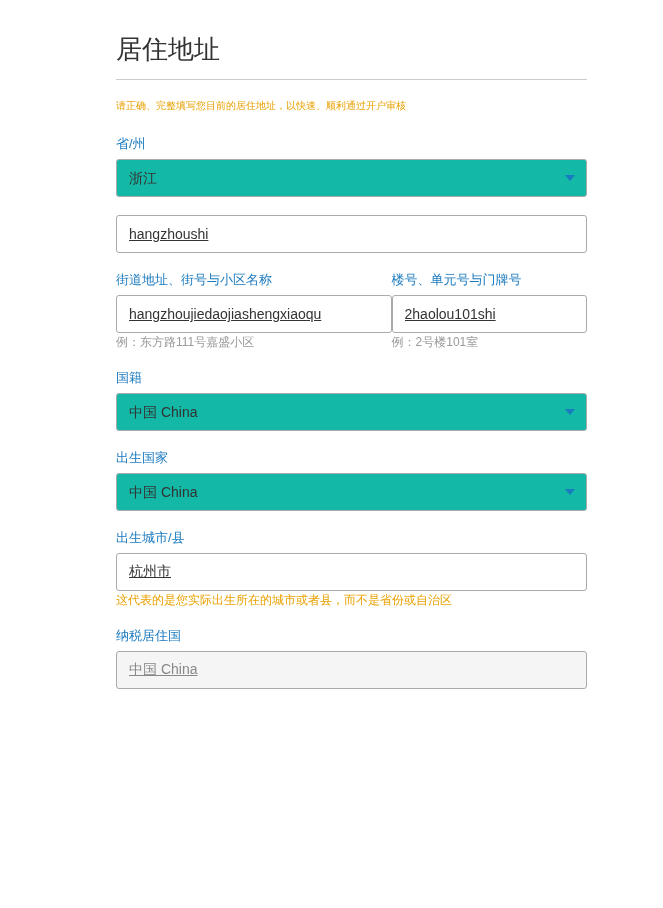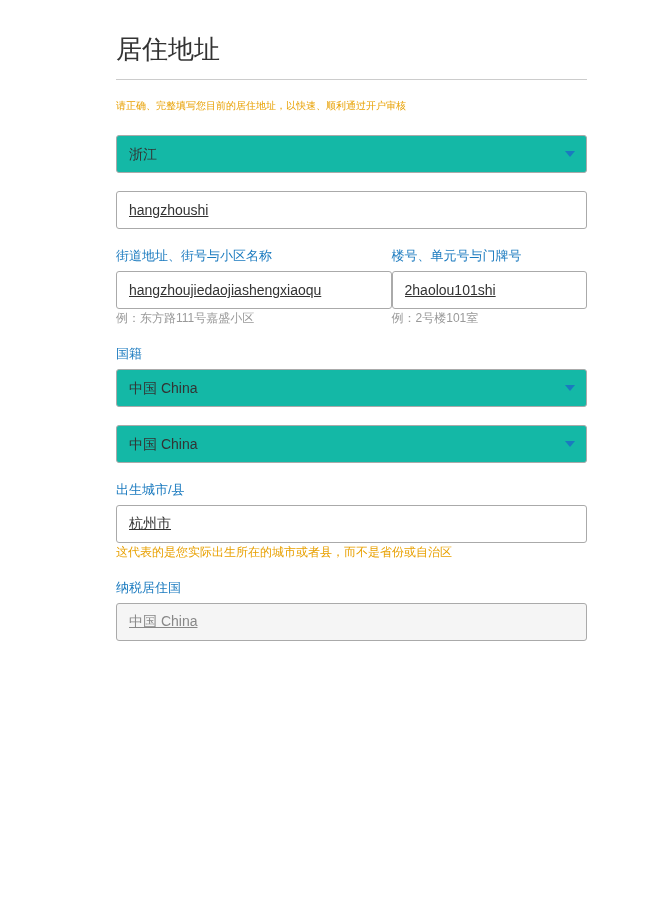--- a/index.html
+++ b/index.html
@@ -133,20 +133,21 @@
 </head>
 <body>
 
 <div class="page-container">
 
   <h1 class="page-title">居住地址</h1>
   <hr class="divider">
   <p class="subtitle">请正确、完整填写您目前的居住地址，以快速、顺利通过开户审核</p>
 
   <div class="field-group">
+    <label class="field-label">省/州</label>
     <div class="select-wrapper">
       <select class="select-field">
         <option>浙江</option>
         <option>北京</option>
         <option>上海</option>
         <option>广东</option>
       </select>
       <div class="select-arrow"></div>
     </div>
   </div>
@@ -174,20 +175,21 @@
       <select class="select-field">
         <option>中国 China</option>
         <option>美国 USA</option>
         <option>英国 UK</option>
       </select>
       <div class="select-arrow"></div>
     </div>
   </div>
 
   <div class="field-group">
+    <label class="field-label">出生国家</label>
     <div class="select-wrapper">
       <select class="select-field">
         <option>中国 China</option>
         <option>美国 USA</option>
         <option>英国 UK</option>
       </select>
       <div class="select-arrow"></div>
     </div>
   </div>
 

